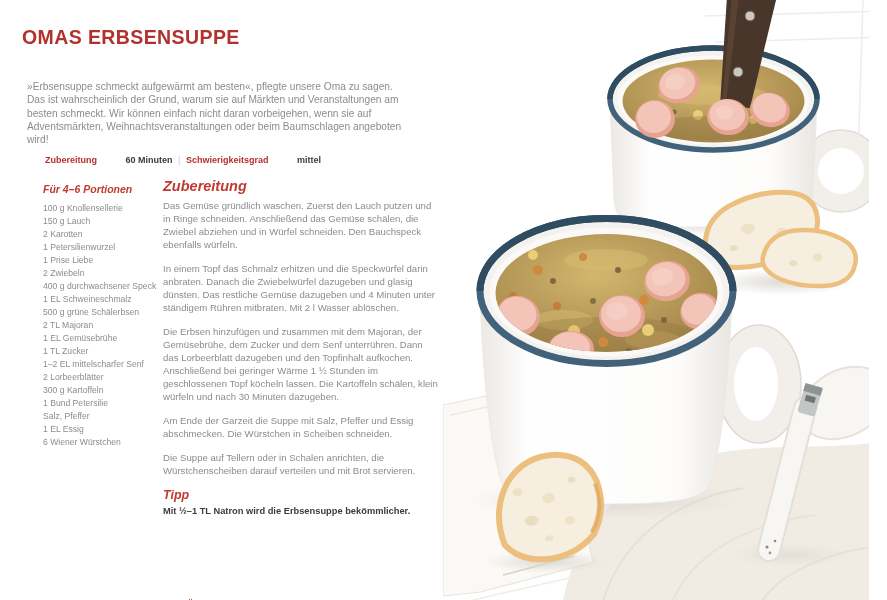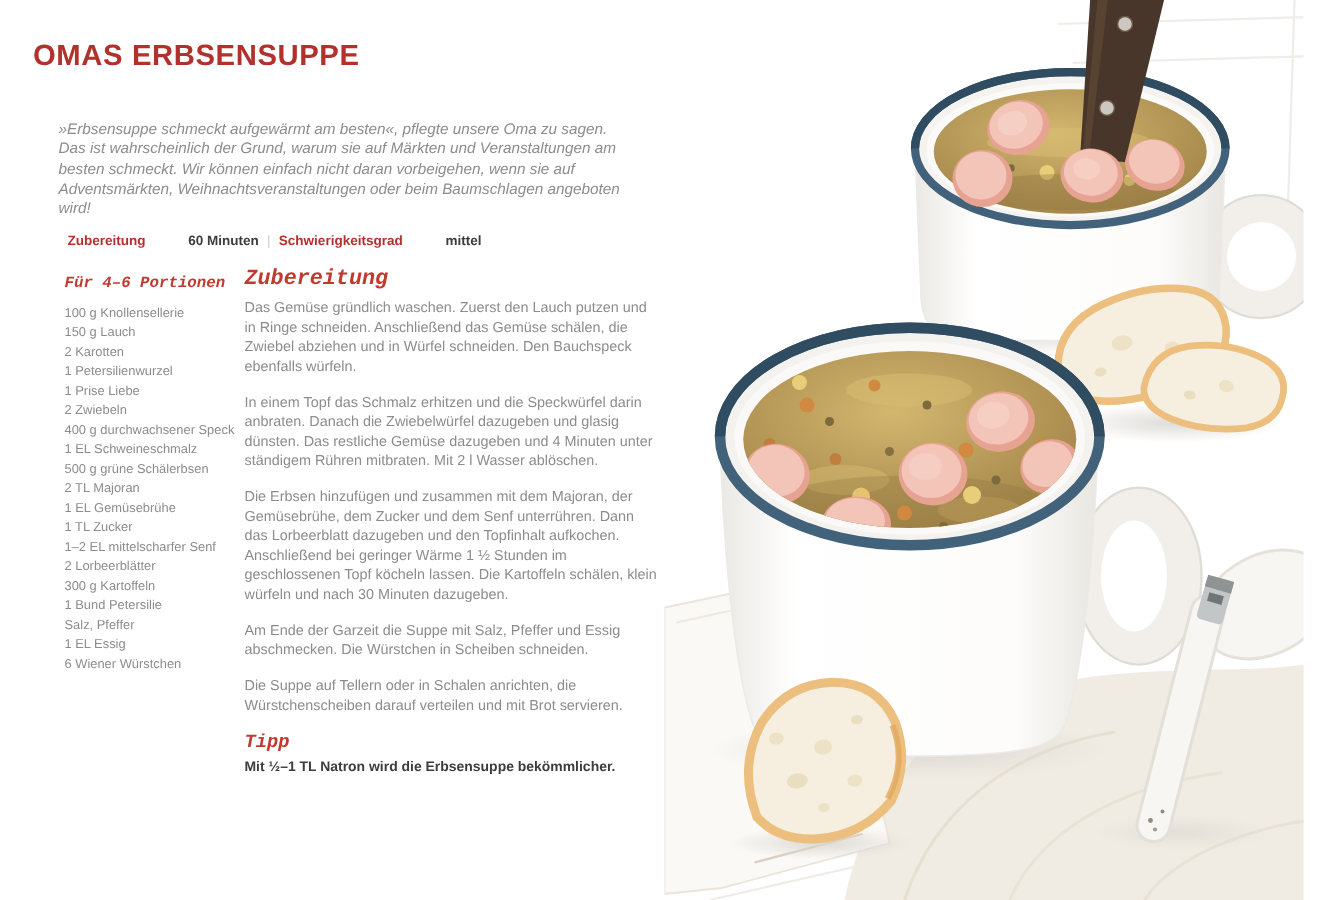--- a/index.html
+++ b/index.html
@@ -1,26 +1,26 @@
 <!DOCTYPE html>
 <html style="--accent-red: #b2312c; --script-red: #c13a2f; --body-gray: #8c8c8c; --dark-text: #3c3c3c; --mug-rim-blue: #41627a; --mug-rim-dark: #2f4c60; --soup-light: #d3b66e; --soup-dark: #9d7f45; --sausage-pink: #f3c5b9; --sausage-edge: #e7a392; --carrot-orange: #d0893f; --potato-yellow: #e9cd79; --bread-crust: #ecbf7e; --bread-crumb: #f6efdf; --cloth-beige: #f1ece3;"><head>
 <meta charset="utf-8">
 <style>
   html,body{margin:0;padding:0;background:#fff;}
   .stage{position:relative;width:869px;height:600px;background:#ffffff;overflow:hidden;
          font-family:"Liberation Sans",sans-serif;}
   .title{position:absolute;left:22px;top:13px;font-size:19.5px;font-weight:bold;
          color:var(--accent-red,#b2312c);letter-spacing:.4px;}
-  .intro{position:absolute;left:39px;top:80px;width:376px;font-size:10.2px;line-height:13.3px;
-         color:var(--body-gray,#8c8c8c);margin:0;font-style:italic;}
+  .intro{position:absolute;left:27px;top:80px;width:376px;font-size:10.2px;line-height:13.3px;
+         color:var(--body-gray,#8c8c8c);margin:0;}
   .meta{position:absolute;left:45px;top:155px;font-size:9px;}
   .meta .red{color:var(--accent-red,#b2312c);font-weight:bold;}
   .meta .bold{color:var(--dark-text,#3c3c3c);font-weight:bold;margin-left:26px;}
   .meta .sep{color:#c9c9c9;margin:0 3px;font-weight:normal;}
-  .script{font-family:Liberation Mono, monospace;font-style:italic;font-weight:bold;
+  .script{font-family:Liberation Sans, sans-serif;font-style:italic;font-weight:bold;
           color:var(--script-red,#c13a2f);}
   .ingredients{position:absolute;left:43px;top:183px;width:118px;}
   .ing-head{font-size:10.5px;margin-bottom:7px;}
   .ing{font-size:8.6px;line-height:13px;color:var(--body-gray,#8c8c8c);}
   .method{position:absolute;left:163px;top:178px;width:277px;}
   .m-head{font-size:14.5px;margin-bottom:5px;}
   .method p{margin:0 0 11px 0;font-size:9.6px;line-height:13px;color:var(--body-gray,#8c8c8c);}
   .tip-head{font-size:12.5px;margin:1px 0 3px 0;}
   .tip{font-size:9.3px;line-height:12px;font-weight:bold;color:var(--dark-text,#3c3c3c);}
   .footer{position:absolute;left:22px;top:600px;font-size:8.2px;font-weight:bold;white-space:nowrap;}

